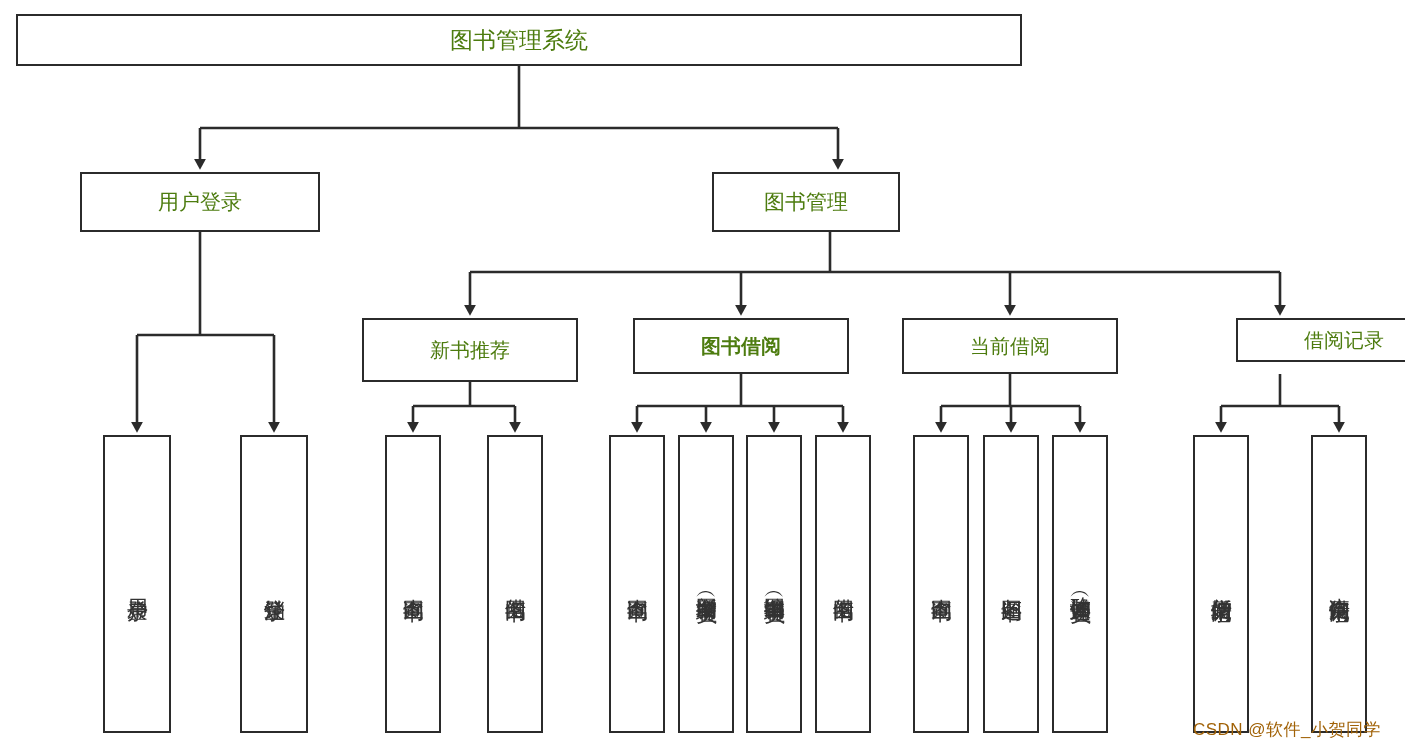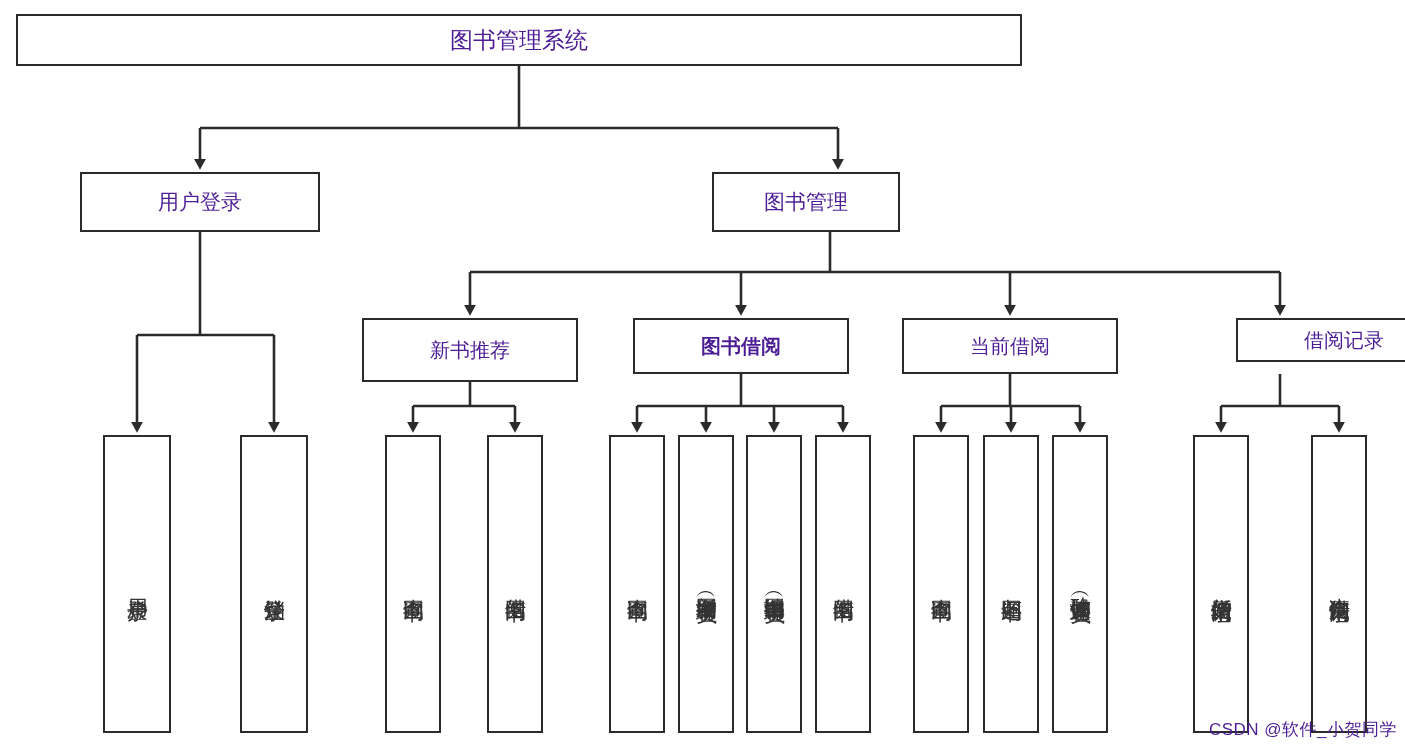--- a/index.html
+++ b/index.html
@@ -1,28 +1,28 @@
 <!DOCTYPE html>
 <html><head>
 <meta charset="utf-8">
 <style>
   html,body{margin:0;padding:0;background:#ffffff;}
   body{font-family:"Liberation Sans","DejaVu Sans",sans-serif;}
   #canvas{position:relative;width:1405px;height:747px;background:#ffffff;overflow:hidden;}
   #wires{position:absolute;left:0;top:0;width:1405px;height:747px;}
   .node{position:absolute;box-sizing:border-box;background:#ffffff;border:2.5px solid #2b2b2b;
-        display:flex;align-items:center;justify-content:center;color:#4c1d95;text-align:center;}
+        display:flex;align-items:center;justify-content:center;color:#4d7c0f;text-align:center;}
   .node.root{font-size:23px;}
   .node.lvl2{font-size:21px;}
   .node.lvl3{font-size:20px;}
   .leaf{position:absolute;box-sizing:border-box;background:#ffffff;border:2.5px solid #2b2b2b;
         display:flex;align-items:center;justify-content:center;color:#333333;}
   .leaf .vtext{writing-mode:vertical-rl;text-orientation:upright;font-size:21px;
                line-height:1.28;letter-spacing:1px;white-space:nowrap;color:#333333;}
-  #watermark{position:absolute;right:8px;bottom:6px;font-size:17px;color:#4c1d95;
+  #watermark{position:absolute;right:24px;bottom:6px;font-size:17px;color:#a16207;
              letter-spacing:.5px;white-space:nowrap;text-align:center;}
 </style>
 </head>
 <body>
 
 <div id="canvas">
 
   <svg id="wires" viewBox="0 0 1405 747" xmlns="http://www.w3.org/2000/svg">
     <defs>
       <marker id="ah" markerWidth="11" markerHeight="12" refX="1.2" refY="6" orient="auto" markerUnits="userSpaceOnUse">

